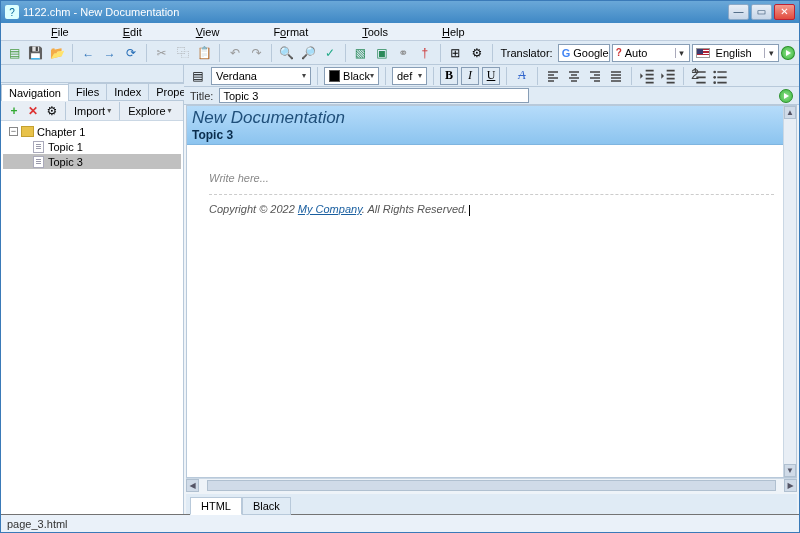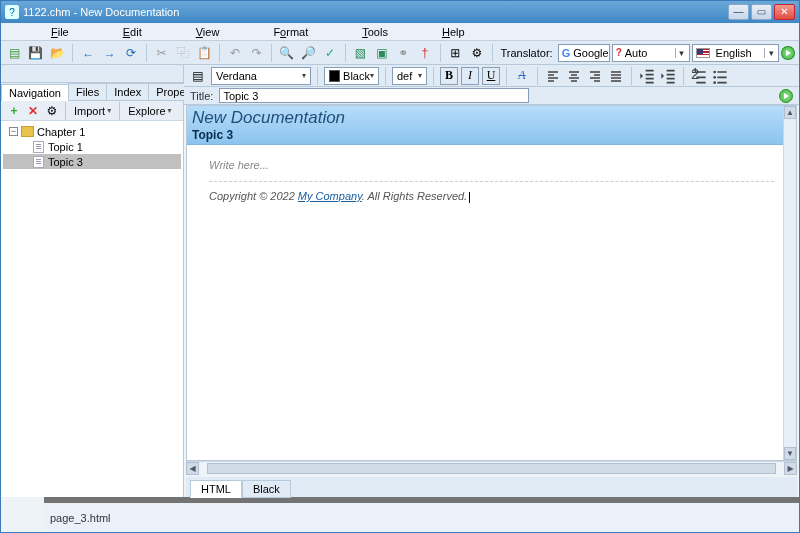--- a/index.html
+++ b/index.html
@@ -51,37 +51,37 @@
 .alignbtn svg { width:12px; height:12px; }
 .titlerow { height:18px; background:#e0ebf5; border-bottom:1px solid #b8c9da; display:flex; align-items:center; padding:0 6px; gap:6px;}
 .titlerow label { color:#333; font-size:11px;}
 .titlerow input { flex:1; max-width:310px; height:15px; border:1px solid #889eb6; padding:0 3px; font-size:11px;}
 .playbtn { width:14px; height:14px; border-radius:50%; background:radial-gradient(#8ee08e,#3cb83c); border:1px solid #2a902a; display:inline-flex; align-items:center; justify-content:center; cursor:pointer; margin-left:auto;}
 .playbtn::after { content:""; border-left:5px solid #fff; border-top:3px solid transparent; border-bottom:3px solid transparent; margin-left:1px;}
 .edwrap { flex:1; position:relative; border:1px solid #b8c9da; margin:0 2px; background:#fff; min-height:0; display:flex; flex-direction:column;}
 .edheader { background:linear-gradient(#b6dcfa,#8cc4ef); padding:2px 5px; border-bottom:1px solid #7fb5e0;}
 .edheader .crumb { font-style:italic; color:#1f4f7a; font-size:17px;}
 .edheader .ttl { font-weight:bold; color:#0a2d4d; font-size:12px;}
-.edbody { flex:1; padding:14px 22px; overflow:auto; font-family:Verdana,sans-serif; color:#555; font-size:11px;}
+.edbody { flex:1; padding:27px 22px; overflow:auto; font-family:Verdana,sans-serif; color:#555; font-size:11px;}
 .edbody .ph { font-style:italic; color:#888; margin-bottom:10px;}
 .edbody hr { border:none; border-top:1px dashed #ccc; margin:6px 0 8px;}
 .edbody .copy { font-style:italic; color:#555; font-size:10px;}
 .edbody .copy a { color:#1a5fa0; text-decoration:underline;}
 .cursor { display:inline-block; width:1px; height:11px; background:#000; vertical-align:middle; margin-left:2px;}
 .vscroll { position:absolute; right:0; top:0; bottom:0; width:13px; background:#e8eef5; border-left:1px solid #cad7e4;}
 .vscroll .arrow { height:13px; background:#d0dbe8; border:1px solid #b0c0d0; text-align:center; font-size:8px; line-height:11px; color:#556;}
 .vscroll .arrow.dn { position:absolute; bottom:0; left:0; right:0;}
 .hscrollwrap { height:14px; background:#e8eef5; border-top:1px solid #cad7e4; display:flex; align-items:center; margin:0 2px;}
 .hscrollwrap .arrow { width:13px; height:13px; background:#d0dbe8; border:1px solid #b0c0d0; text-align:center; font-size:8px; line-height:11px; color:#556;}
 .hscrollwrap .track { flex:1; height:13px; background:#eef3f8; position:relative;}
 .hscrollwrap .thumb { position:absolute; left:8px; right:8px; top:1px; bottom:1px; background:#d0dbe8; border:1px solid #b0c0d0;}
 .bottabs { height:20px; background:#e0ebf5; display:flex; align-items:flex-end; padding:0 4px; gap:0; margin:2px 2px 0;}
 .bottab { padding:2px 10px; border:1px solid #b8c9da; background:#e0ebf5; cursor:pointer; font-size:11px; position:relative; top:1px;}
 .bottab.active { background:#fff; border-bottom-color:#fff;}
-.statusbar { height:35px; background:#eaf1f9; border-top:6px solid #737373; display:flex; align-items:center; padding:0 6px; font-size:11px; color:#333;margin-left:43px;}
+.statusbar { height:18px; background:#eaf1f9; border-top:1px solid #737373; display:flex; align-items:center; padding:0 6px; font-size:11px; color:#333;}
 .g-icon { font-family:Arial; font-weight:bold; font-size:10px;}
 .g-G{color:#4285F4}
 .flag { width:14px; height:10px; display:inline-block; margin-right:3px; background:linear-gradient(to bottom,#b22234 0 15%,#fff 15% 30%,#b22234 30% 45%,#fff 45% 60%,#b22234 60% 75%,#fff 75% 100%); position:relative; border:1px solid #999;}
 .flag::before { content:""; position:absolute; top:0; left:0; width:6px; height:5px; background:#3c3b6e;}
 .green-play { width:14px;height:14px;border-radius:50%;background:radial-gradient(#8ee08e,#3cb83c);border:1px solid #2a902a;display:inline-flex;align-items:center;justify-content:center;cursor:pointer;}
 .green-play::after{content:"";border-left:5px solid #fff;border-top:3px solid transparent;border-bottom:3px solid transparent;margin-left:1px;}
 </style>
 </head>
 <body>
 

